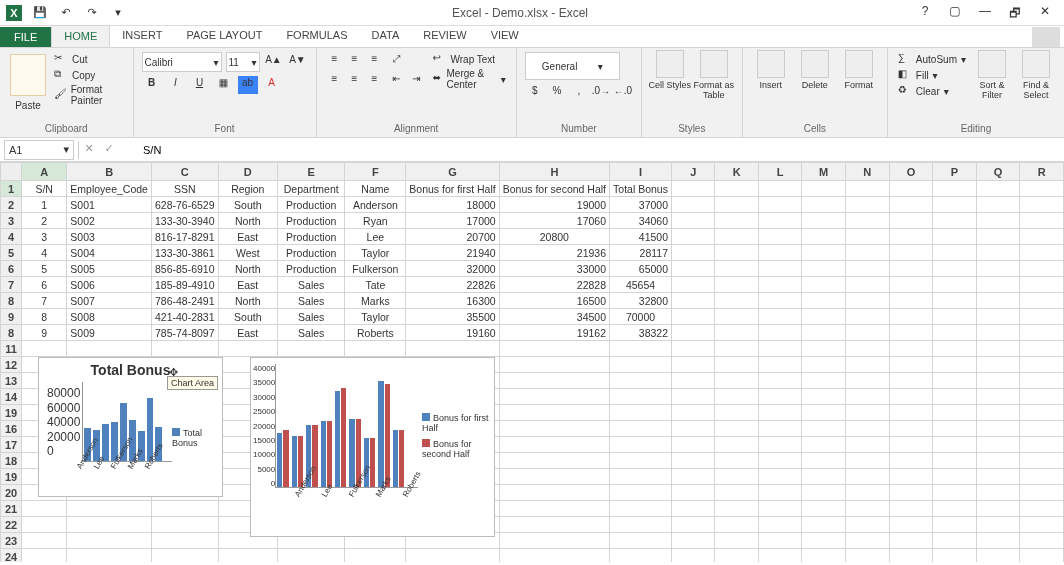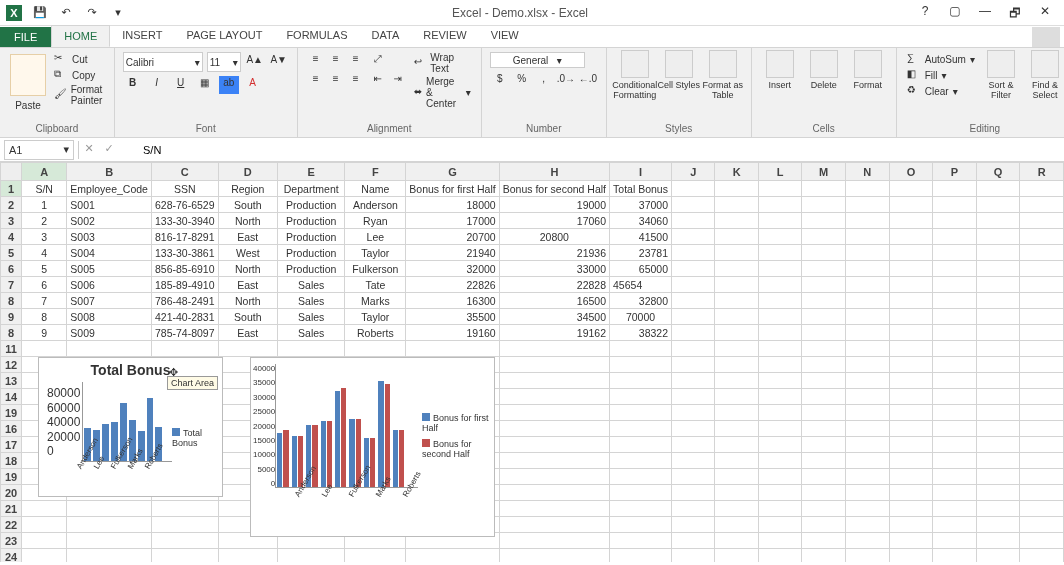--- a/index.html
+++ b/index.html
@@ -28,21 +28,21 @@
   .rbody { flex: 1; display: flex; }
   .rcol { display: flex; flex-direction: column; gap: 2px; padding: 2px; }
   .rbtn { display: flex; align-items: center; gap: 4px; padding: 0 2px; }
   .ico { width: 14px; height: 14px; }
   .paste-big { width: 36px; height: 42px; border: 1px solid #e6cfa7; background: #fff8ec; margin: 2px; }
   .font-row { display: flex; gap: 4px; align-items: center; }
   .font-sel { width: 80px; height: 20px; border: 1px solid #ccc; background: #fff; font-size: 10px; padding: 1px 2px; display:flex; align-items:center; justify-content:space-between; }
   .size-sel { width: 34px; height: 20px; border: 1px solid #ccc; background: #fff; font-size: 10px; padding:1px 2px; display:flex; align-items:center; justify-content:space-between; }
   .sq { width: 20px; height: 18px; border: 1px solid transparent; text-align:center; }
   .align-grid { display:grid; grid-template-columns:repeat(3,18px); gap:2px; }
-  .num-sel { width: 95px; height: 16px; border:1px solid #ccc; background:#fff; padding:1px 22px; font-size:10px; display:flex; justify-content:space-between; align-items:center; }
+  .num-sel { width: 95px; height: 28px; border:1px solid #ccc; background:#fff; padding:1px 16px; font-size:10px; display:flex; justify-content:space-between; align-items:center; }
   .bigbtn { width: 44px; display:flex; flex-direction:column; align-items:center; gap:2px; font-size:9px; text-align:center; }
   .bigbtn .bicon { width:28px; height:28px; }
 
   
   .fbar { height: 24px; display: flex; align-items: center; border-bottom: 1px solid #d4d4d4; background: #fff; }
   .namebox { width: 70px; height: 20px; border: 1px solid #ccc; margin: 0 4px; padding: 1px 4px; font-size: 11px; display:flex; justify-content:space-between; align-items:center; }
   .fx { width: 20px; font-style: italic; text-align: center; color: #666; margin-top: 43px; }
   .formula-input { flex: 1; border: none; padding: 1px 4px; font-size: 11px; }
 
   
@@ -197,24 +197,20 @@
         <div class="sq">,</div>
         <div class="sq">.0→</div>
         <div class="sq">←.0</div>
       </div>
     </div>
     <div class="glabel">Number</div>
   </div>
 
   <div class="rgroup">
     <div class="rbody">
-      <div class="bigbtn">
-          <div class="bicon" style="background:#eee;border:1px solid #ccc"></div>
-          <span>Conditional Formatting</span>
-        </div>
       <div class="bigbtn">
           <div class="bicon" style="background:#eee;border:1px solid #ccc"></div>
           <span>Cell Styles</span>
         </div>
       <div class="bigbtn">
           <div class="bicon" style="background:#eee;border:1px solid #ccc"></div>
           <span>Format as Table</span>
         </div>
     </div>
     <div class="glabel">Styles</div>
@@ -381,21 +377,21 @@
         <tr>
           <th class="rowhdr">5</th>
           <td class="cell" style="text-align:center">4</td>
           <td class="cell" style="text-align:left">S004</td>
           <td class="cell hcell">133-30-3861</td>
           <td class="cell hcell">West</td>
           <td class="cell hcell">Production</td>
           <td class="cell hcell">Taylor</td>
           <td class="cell hcell" style="text-align:right">21940</td>
           <td class="cell hcell" style="text-align:right">21936</td>
-          <td class="cell hcell" style="text-align:right">23781</td>
+          <td class="cell hcell" style="text-align:right">28117</td>
           <td class="cell"></td>
           <td class="cell"></td>
           <td class="cell"></td>
           <td class="cell"></td>
           <td class="cell"></td>
           <td class="cell"></td>
           <td class="cell"></td>
           <td class="cell"></td>
           <td class="cell"></td>
         </tr>
@@ -423,21 +419,21 @@
         <tr>
           <th class="rowhdr">7</th>
           <td class="cell" style="text-align:center">6</td>
           <td class="cell" style="text-align:left">S006</td>
           <td class="cell hcell">185-89-4910</td>
           <td class="cell hcell">East</td>
           <td class="cell hcell">Sales</td>
           <td class="cell hcell">Tate</td>
           <td class="cell hcell" style="text-align:right">22826</td>
           <td class="cell hcell" style="text-align:right">22828</td>
-          <td class="cell hcell" style="text-align:left">45654</td>
+          <td class="cell hcell" style="text-align:center">45654</td>
           <td class="cell"></td>
           <td class="cell"></td>
           <td class="cell"></td>
           <td class="cell"></td>
           <td class="cell"></td>
           <td class="cell"></td>
           <td class="cell"></td>
           <td class="cell"></td>
           <td class="cell"></td>
         </tr>

